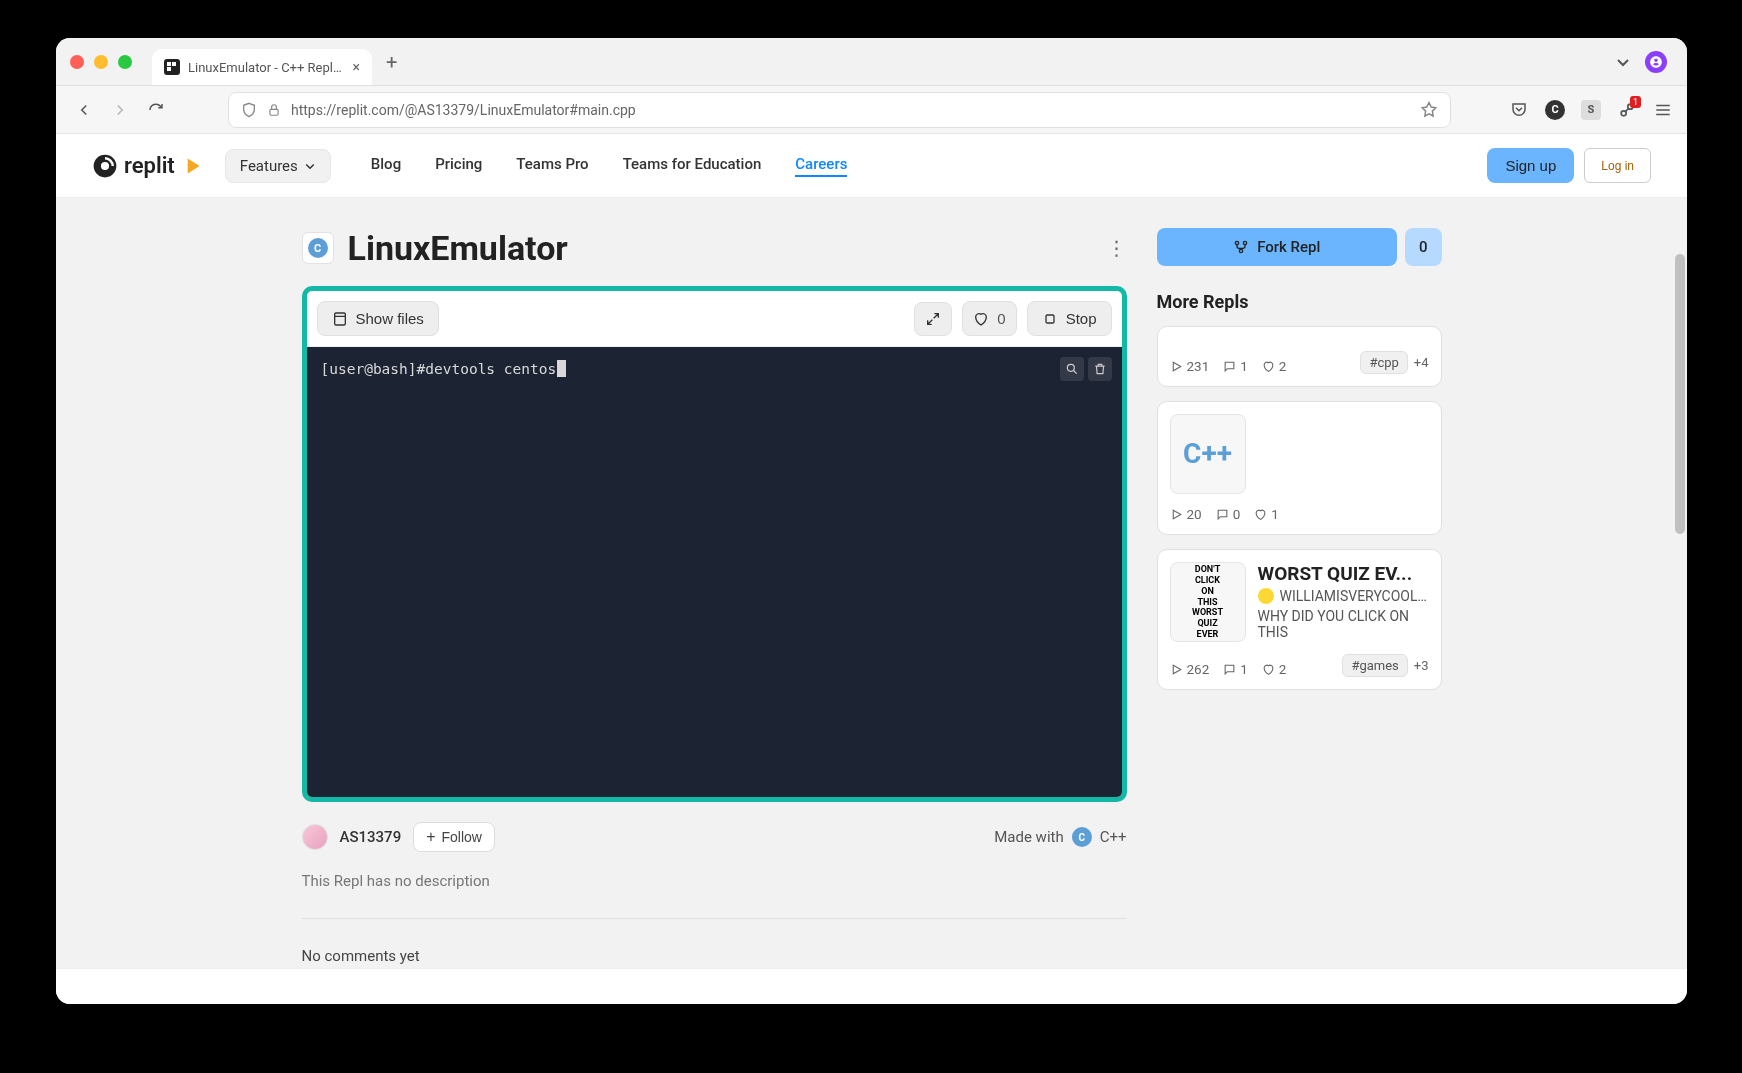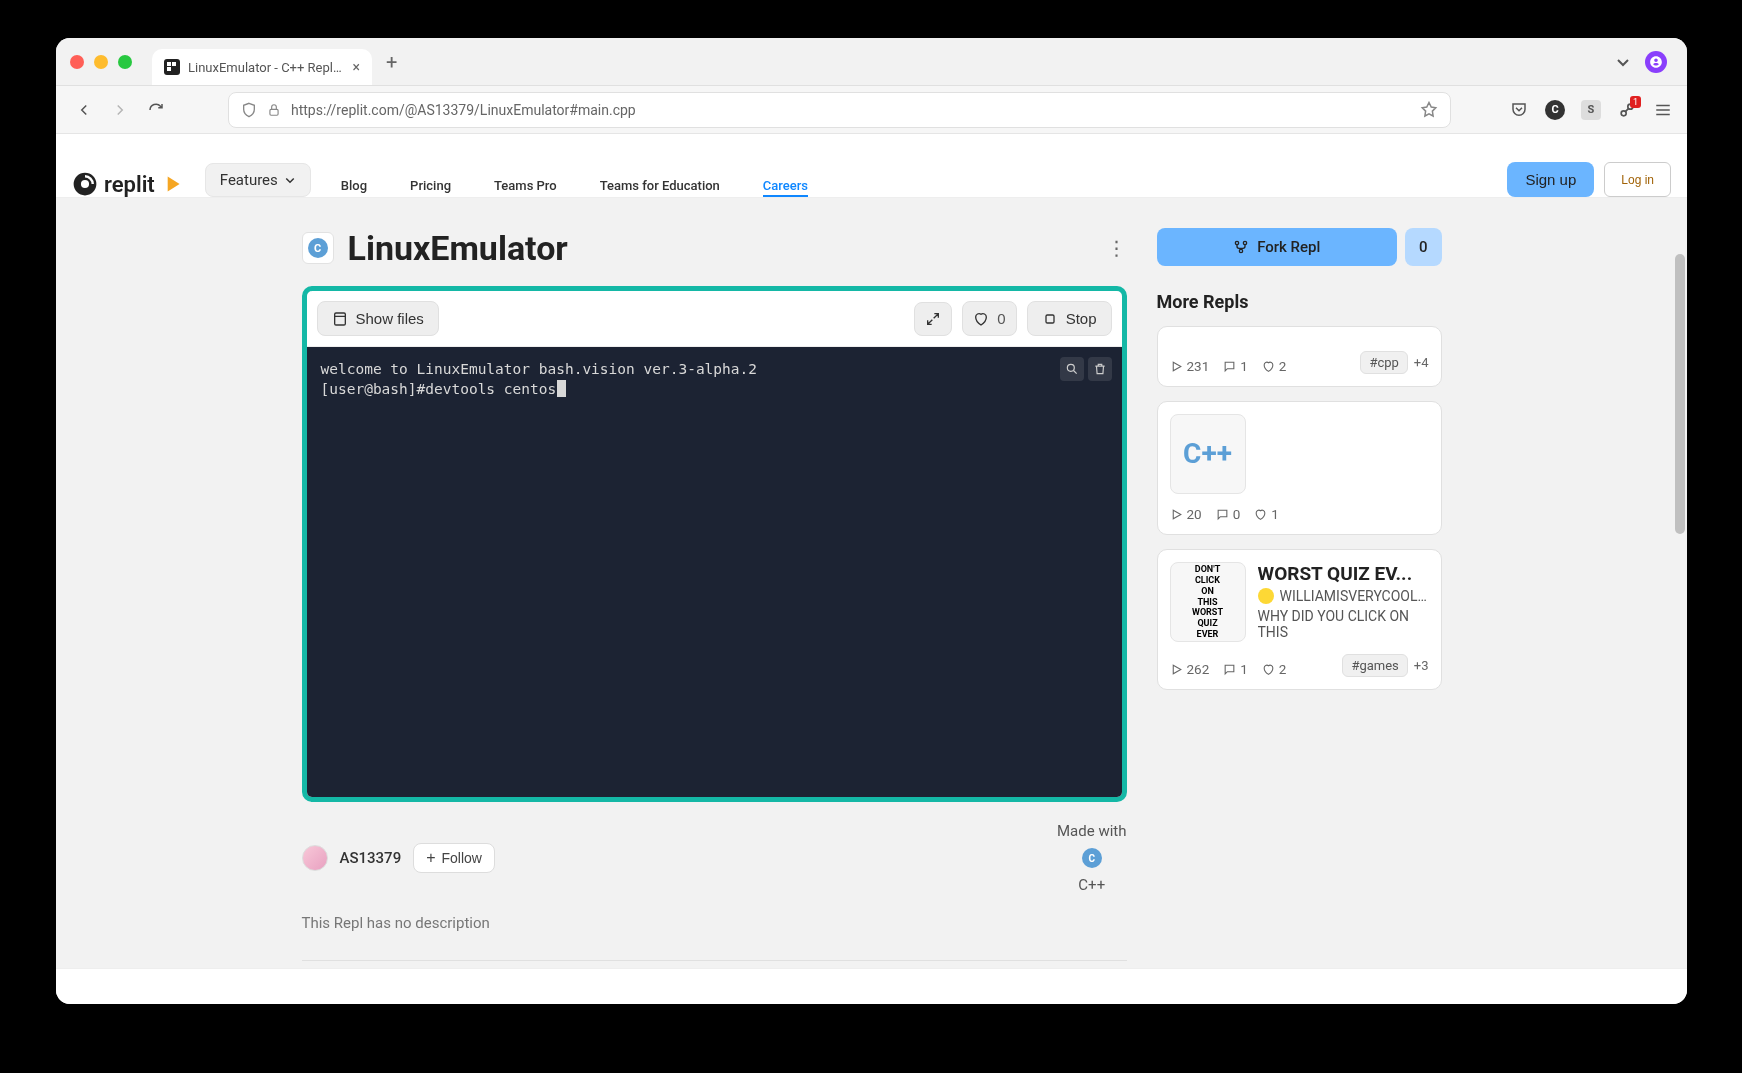--- a/index.html
+++ b/index.html
@@ -21,25 +21,25 @@
 
 .addressbar-row { height: 48px; background: #f6f6f6; display: flex; align-items: center; padding: 0 14px; border-bottom: 1px solid #e5e5e5; gap: 8px; }
 .nav-btn { width: 28px; height: 28px; display: flex; align-items: center; justify-content: center; color: #555; }
 .urlbar { flex: 1; background: #fff; border: 1px solid #e0e0e0; border-radius: 8px; height: 36px; display: flex; align-items: center; padding: 0 12px; gap: 10px; font-size: 14px; color: #666; margin: 0 50px; }
 .url-text { flex: 1; }
 .right-icons { display: flex; align-items: center; gap: 16px; color: #555; }
 .ext-icon { width: 20px; height: 20px; display: flex; align-items: center; justify-content: center; position: relative; }
 .ext-badge { position: absolute; top: -4px; right: -4px; background: #e02020; color: #fff; font-size: 9px; padding: 1px 3px; border-radius: 3px; }
 
 .page { flex: 1; background: #fff; overflow-y: auto; position: relative; }
-.replit-header { height: 64px; border-bottom: 1px solid #eee; display: flex; align-items: flex-end; padding: 0 16px; gap: 20px; background: #fff; }
+.replit-header { height: 64px; border-bottom: 1px solid #eee; display: flex; align-items: center; padding: 0 36px; gap: 20px; background: #fff; }
 .replit-logo { display: flex; align-items: center; gap: 6px; font-size: 22px; font-weight: 600; color: #222; }
 .replit-logo svg { width: 26px; height: 26px; }
 .features-btn { background: #f1f1f1; border: 1px solid #e6e6e6; border-radius: 8px; padding: 7px 14px; font-size: 15px; color: #333; display: flex; align-items: center; gap: 6px; }
-.nav-links { display: flex; gap: 43px; font-size: 13px; color: #333; font-weight: 500; margin-left: 10px; }
+.nav-links { display: flex; gap: 34px; font-size: 15px; color: #333; font-weight: 500; margin-left: 20px; }
 .nav-links .careers { color: #0f87ff; border-bottom: 2px solid #0f87ff; padding-bottom: 2px; }
 .auth-btns { margin-left: auto; display: flex; gap: 10px; }
 .signup-btn { background: #6bb5ff; border: none; border-radius: 8px; padding: 9px 18px; font-size: 15px; font-weight: 500; color: #222; }
 .login-btn { background: #fff; border: 1px solid #ccc; border-radius: 6px; padding: 9px 16px; font-size: 12px; color: #a16207; }
 
 .content-wrap { background: #f2f2f2; min-height: calc(100% - 64px); padding: 30px 0 80px; }
 .inner { max-width: 1140px; margin: 0 auto; display: flex; gap: 30px; }
 .main-col { flex: 1; }
 .side-col { width: 285px; }
 
@@ -59,21 +59,21 @@
 .terminal { background: #1c2333; min-height: 450px; padding: 12px 14px; font-family: "SF Mono", Monaco, Consolas, monospace; font-size: 14.5px; color: #d8d8d8; line-height: 1.4; position: relative; }
 .term-line { white-space: pre; }
 .term-cursor { display: inline-block; width: 9px; height: 17px; background: #d8d8d8; vertical-align: text-bottom; margin-left: 1px; }
 .term-tools { position: absolute; top: 10px; right: 10px; display: flex; gap: 4px; }
 .term-tool { width: 24px; height: 24px; background: rgba(255,255,255,0.1); border-radius: 4px; display: flex; align-items: center; justify-content: center; color: #ccc; }
 
 .author-row { display: flex; align-items: center; gap: 12px; margin-top: 20px; }
 .avatar { width: 26px; height: 26px; border-radius: 50%; background: linear-gradient(135deg, #f8c8d8, #e8a0c0); border: 1px solid #ddd; }
 .author-name { font-size: 15px; color: #333; font-weight: 500; }
 .follow-btn { background: #fff; border: 1px solid #ddd; border-radius: 8px; padding: 5px 12px; font-size: 14px; color: #444; display: flex; align-items: center; gap: 6px; }
-.made-with { margin-left: auto; display: flex; align-items: center; gap: 8px; font-size: 15px; color: #555; flex-direction: column; }
+.made-with { margin-left: auto; display: flex; align-items: center; gap: 8px; font-size: 15px; color: #555; }
 .made-with .lang-small { width: 20px; height: 20px; border-radius: 50%; background: #5c9fd6; display: flex; align-items: center; justify-content: center; color: #fff; font-size: 10px; font-weight: bold; }
 
 .desc { margin-top: 20px; font-size: 15px; color: #777; }
 .divider { border: none; border-top: 1px solid #e0e0e0; margin: 28px 0; }
 .no-comments { font-size: 15px; color: #444; }
 
 .fork-row { display: flex; gap: 8px; margin-bottom: 25px; }
 .fork-btn { flex: 1; background: #6bb5ff; border-radius: 8px; padding: 10px; font-size: 15px; font-weight: 500; color: #222; display: flex; align-items: center; justify-content: center; gap: 8px; }
 .fork-count { background: #b5d9ff; border-radius: 8px; padding: 10px 14px; font-size: 15px; color: #222; font-weight: 500; }
 
@@ -276,21 +276,20 @@
                       <circle cx="10" cy="10" r="6"></circle>
                       <path d="M15 15l5 5"></path>
                     </svg>
                 </div>
                 <div class="term-tool">
                   <svg width="14" height="14" viewBox="0 0 24 24" fill="none" stroke="currentColor" stroke-width="2">
                       <path d="M4 7h16M9 7V4h6v3M6 7l1 13h10l1-13"></path>
                     </svg>
                 </div>
               </div>
-              <div class="term-line">welcome to LinuxEmulator bash.vision ver.3-alpha.2</div>
               <div class="term-line"><span>[user@bash]#devtools centos</span><span class="term-cursor"></span></div>
             </div>
           </div>
 
           <div class="author-row">
             <div class="avatar"></div>
             <span class="author-name">AS13379</span>
             <button class="follow-btn">
               <span style="font-size:16px">+</span>
               <span>Follow</span>

